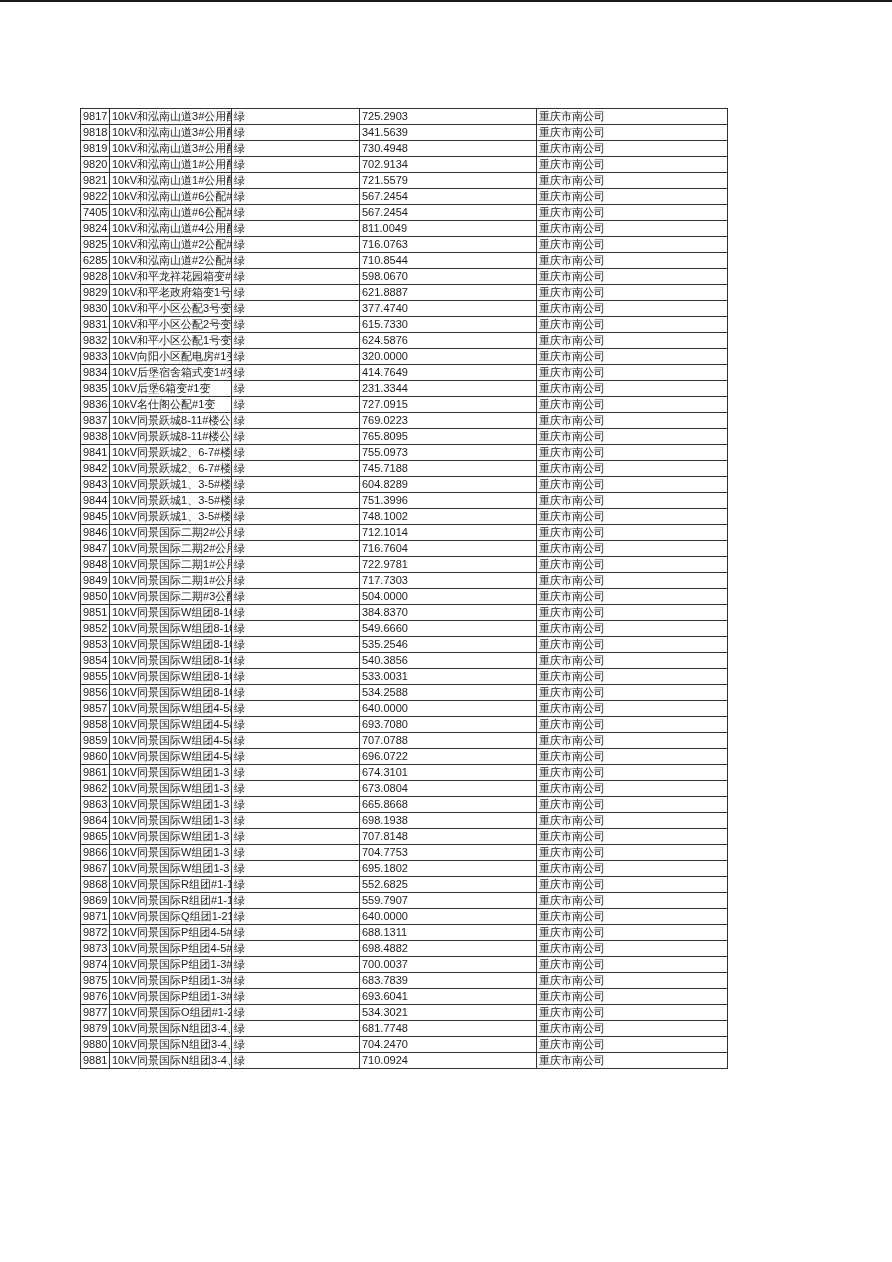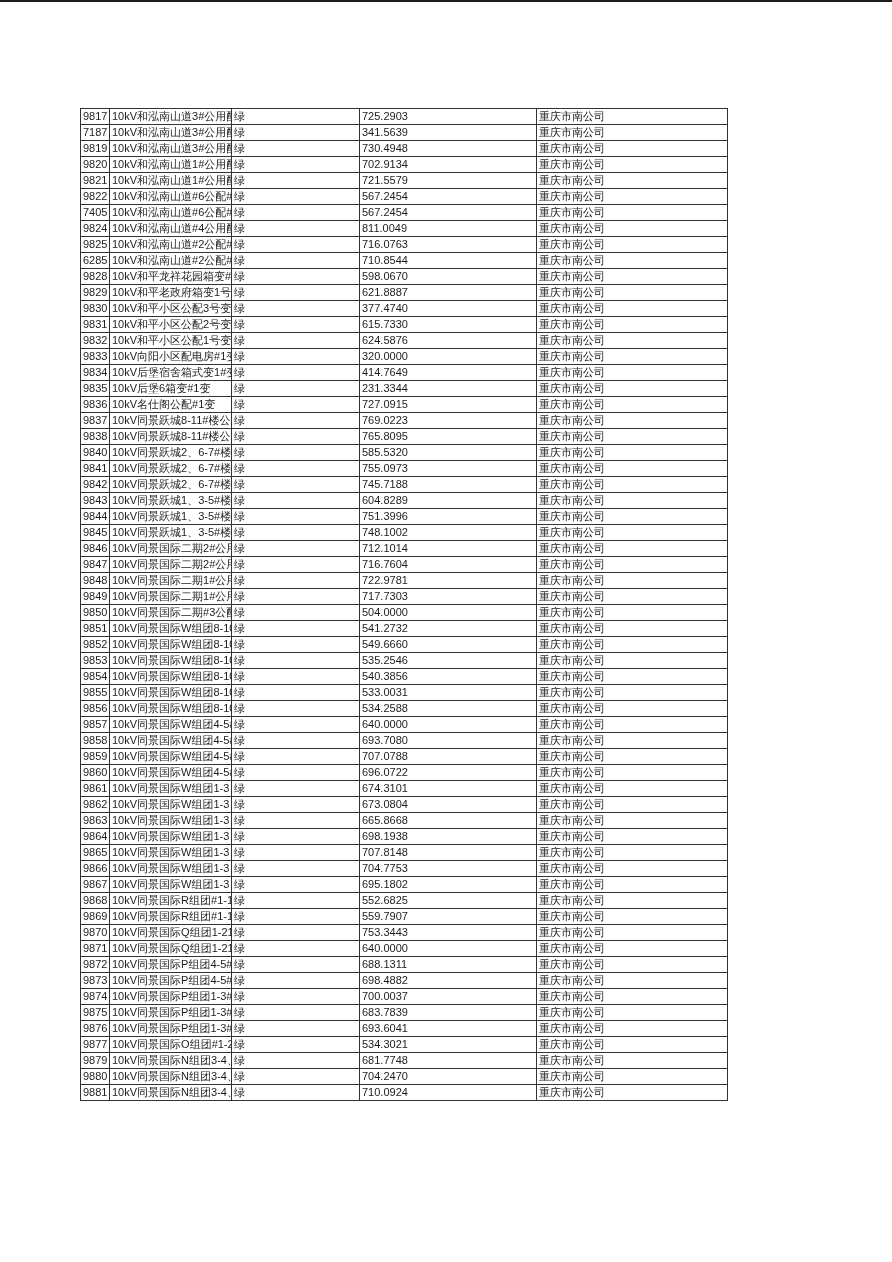--- a/index.html
+++ b/index.html
@@ -52,21 +52,21 @@
       </colgroup>
     <tbody id="grid-body">
         <tr>
           <td class="col-id">9817</td>
           <td class="col-name">10kV和泓南山道3#公用配</td>
           <td class="col-status">绿</td>
           <td class="col-value">725.2903</td>
           <td class="col-company">重庆市南公司</td>
         </tr>
         <tr>
-          <td class="col-id">7187</td>
+          <td class="col-id">9818</td>
           <td class="col-name">10kV和泓南山道3#公用配</td>
           <td class="col-status">绿</td>
           <td class="col-value">341.5639</td>
           <td class="col-company">重庆市南公司</td>
         </tr>
         <tr>
           <td class="col-id">9819</td>
           <td class="col-name">10kV和泓南山道3#公用配</td>
           <td class="col-status">绿</td>
           <td class="col-value">730.4948</td>
@@ -192,27 +192,20 @@
           <td class="col-company">重庆市南公司</td>
         </tr>
         <tr>
           <td class="col-id">9838</td>
           <td class="col-name">10kV同景跃城8-11#楼公</td>
           <td class="col-status">绿</td>
           <td class="col-value">765.8095</td>
           <td class="col-company">重庆市南公司</td>
         </tr>
         <tr>
-          <td class="col-id">9840</td>
-          <td class="col-name">10kV同景跃城2、6-7#楼</td>
-          <td class="col-status">绿</td>
-          <td class="col-value">585.5320</td>
-          <td class="col-company">重庆市南公司</td>
-        </tr>
-        <tr>
           <td class="col-id">9841</td>
           <td class="col-name">10kV同景跃城2、6-7#楼</td>
           <td class="col-status">绿</td>
           <td class="col-value">755.0973</td>
           <td class="col-company">重庆市南公司</td>
         </tr>
         <tr>
           <td class="col-id">9842</td>
           <td class="col-name">10kV同景跃城2、6-7#楼</td>
           <td class="col-status">绿</td>
@@ -272,21 +265,21 @@
           <td class="col-id">9850</td>
           <td class="col-name">10kV同景国际二期#3公配</td>
           <td class="col-status">绿</td>
           <td class="col-value">504.0000</td>
           <td class="col-company">重庆市南公司</td>
         </tr>
         <tr>
           <td class="col-id">9851</td>
           <td class="col-name">10kV同景国际W组团8-10</td>
           <td class="col-status">绿</td>
-          <td class="col-value">541.2732</td>
+          <td class="col-value">384.8370</td>
           <td class="col-company">重庆市南公司</td>
         </tr>
         <tr>
           <td class="col-id">9852</td>
           <td class="col-name">10kV同景国际W组团8-10</td>
           <td class="col-status">绿</td>
           <td class="col-value">549.6660</td>
           <td class="col-company">重庆市南公司</td>
         </tr>
         <tr>
@@ -399,27 +392,20 @@
           <td class="col-name">10kV同景国际R组团#1-1</td>
           <td class="col-status">绿</td>
           <td class="col-value">552.6825</td>
           <td class="col-company">重庆市南公司</td>
         </tr>
         <tr>
           <td class="col-id">9869</td>
           <td class="col-name">10kV同景国际R组团#1-1</td>
           <td class="col-status">绿</td>
           <td class="col-value">559.7907</td>
-          <td class="col-company">重庆市南公司</td>
-        </tr>
-        <tr>
-          <td class="col-id">9870</td>
-          <td class="col-name">10kV同景国际Q组团1-21</td>
-          <td class="col-status">绿</td>
-          <td class="col-value">753.3443</td>
           <td class="col-company">重庆市南公司</td>
         </tr>
         <tr>
           <td class="col-id">9871</td>
           <td class="col-name">10kV同景国际Q组团1-21</td>
           <td class="col-status">绿</td>
           <td class="col-value">640.0000</td>
           <td class="col-company">重庆市南公司</td>
         </tr>
         <tr>

